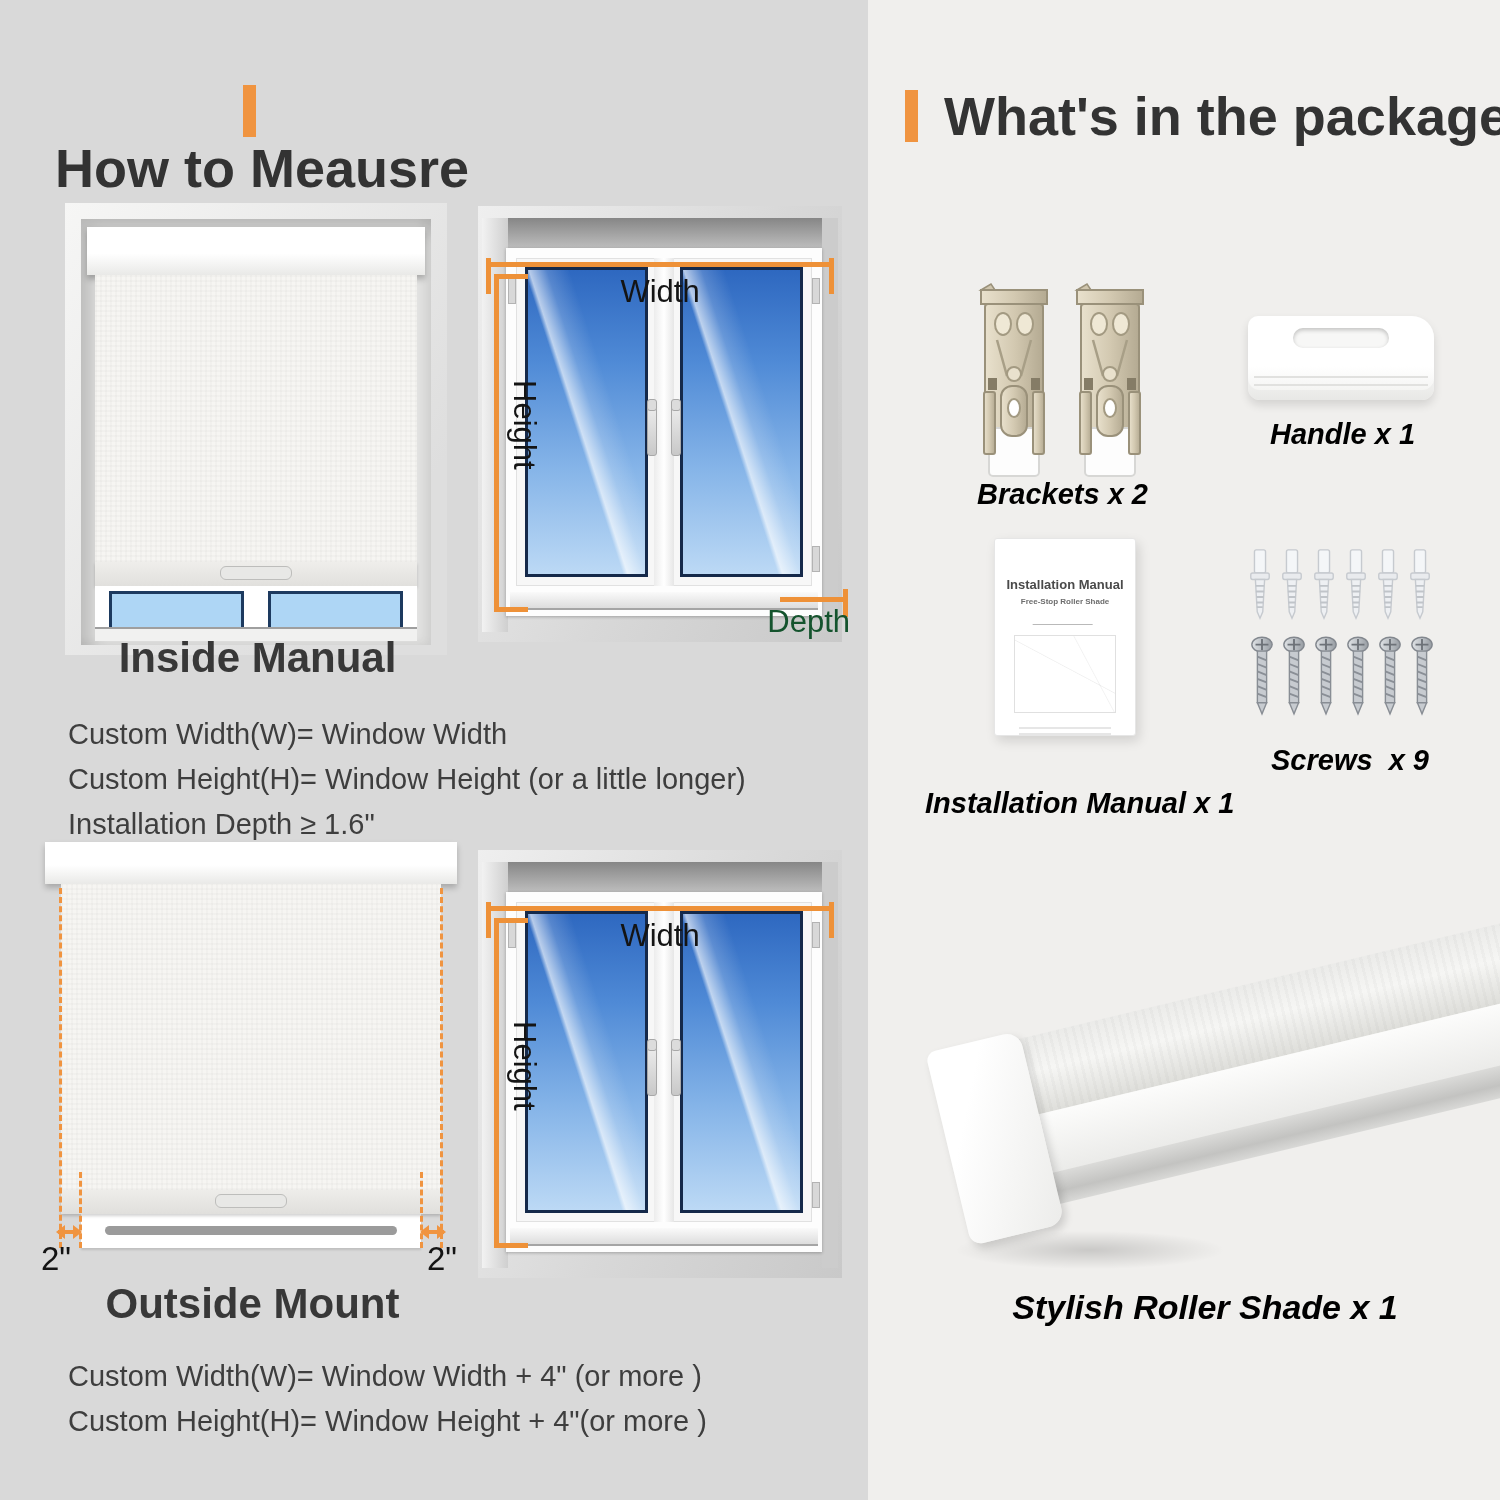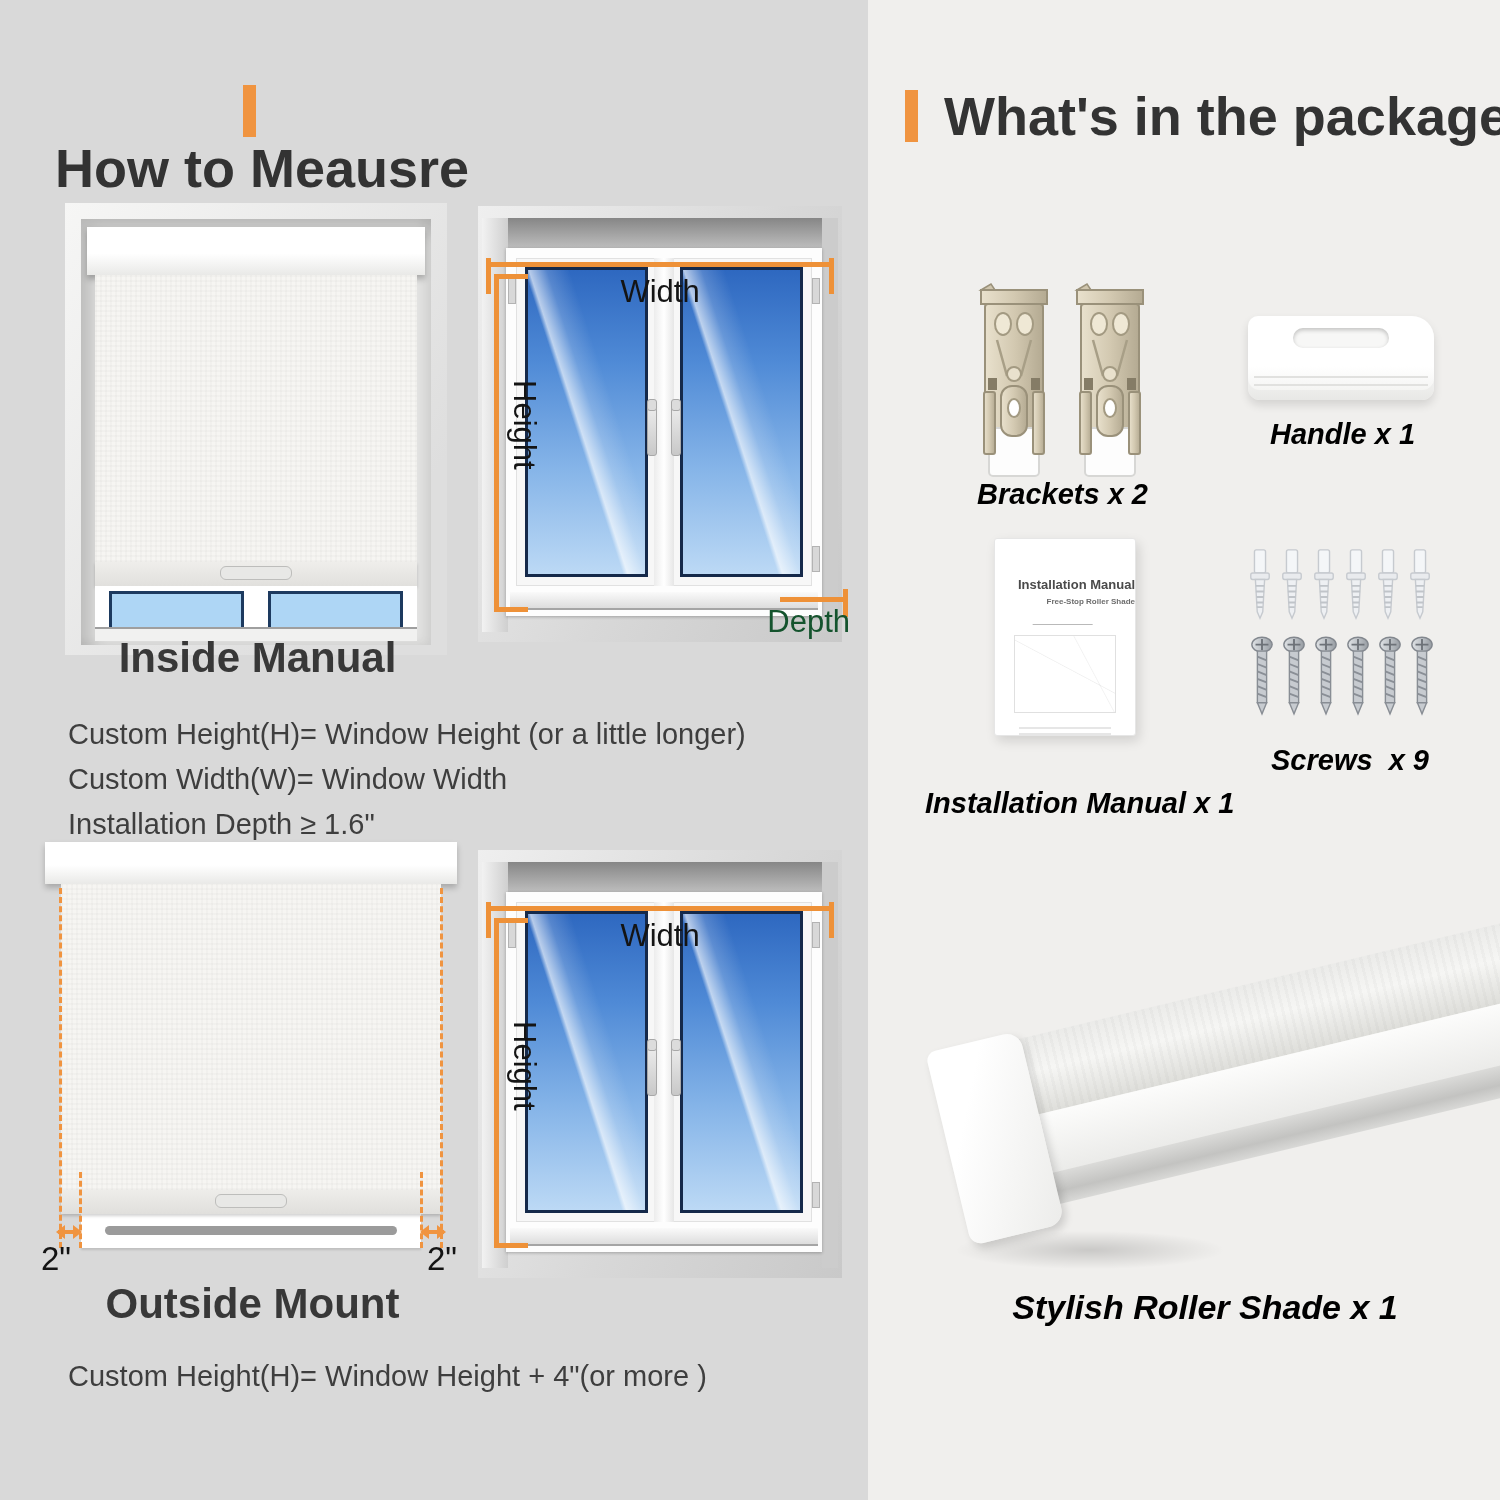--- a/index.html
+++ b/index.html
@@ -99,21 +99,21 @@
   .brackets-wrap{position:absolute;left:975px;top:282px;display:flex;gap:18px;}
   .handle-body{position:absolute;left:1248px;top:316px;width:186px;height:84px;
      background:linear-gradient(180deg,#ffffff 60%,#f0f0ee);border-radius:10px 22px 12px 12px;
      box-shadow:0 5px 10px rgba(0,0,0,0.12), inset 0 -10px 0 rgba(0,0,0,0.03);}
   .handle-slot{position:absolute;left:50%;top:12px;transform:translateX(-50%);width:96px;height:20px;
      background:#f7f7f6;border-radius:10px;box-shadow:inset 0 2px 4px rgba(0,0,0,0.22);}
   .handle-ridge{position:absolute;left:6px;right:6px;height:2px;background:#e1e1df;}
   .r1{bottom:22px;} .r2{bottom:14px;}
 
   .manual-page{position:absolute;left:994px;top:538px;width:140px;height:196px;background:#ffffff;
-     border:1px solid #e6e6e6;border-radius:3px;box-shadow:3px 5px 12px rgba(0,0,0,0.13);text-align:right;}
+     border:1px solid #e6e6e6;border-radius:3px;box-shadow:3px 5px 12px rgba(0,0,0,0.13);text-align:center;}
   .manual-title{margin-top:38px;font-size:13px;font-weight:700;color:#4a4a4a;}
   .manual-sub{margin-top:5px;font-size:8px;font-weight:700;color:#6d6d6d;}
   .manual-sig{width:60px;height:10px;margin:8px auto 0;border-bottom:1px solid #b9b9b9;transform:skewX(-25deg);}
   .manual-diagram{width:100px;height:76px;margin:10px auto 0;border:1px solid #e0e0e0;
      background:linear-gradient(28deg, transparent 55%, rgba(0,0,0,0.06) 55.6%, transparent 56.4%),
                 linear-gradient(62deg, transparent 70%, rgba(0,0,0,0.05) 70.6%, transparent 71.4%);}
   .manual-foot{width:92px;height:2px;background:#e6e6e6;margin:14px auto 0;}
   .manual-foot+.manual-foot{margin-top:4px;}
 
   .anchors-row{position:absolute;left:1248px;top:546px;display:flex;gap:8px;}
@@ -192,22 +192,22 @@
     <div class="dim-w"></div>
     <div class="dim-w-label">Width</div>
     <div class="dim-h"></div>
     <div class="dim-h-label">Height</div>
     <div class="dim-d"></div>
     <div class="dim-d-label">Depth</div>
   </div>
 
   <div class="mount-heading" style="left:65px;width:385px;top:634px;">Inside Manual</div>
   <div class="spec-lines" style="left:68px;top:712px;">
+    <div>Custom Width(W)= Window Width</div>
     <div>Custom Height(H)= Window Height (or a little longer)</div>
-    <div>Custom Width(W)= Window Width</div>
     <div>Installation Depth ≥ 1.6"</div>
   </div>
 
   <div class="ill" style="left:45px;top:842px;width:412px;height:406px;">
     <div class="ow-sill">
       <div class="ow-sill-bar"></div>
     </div>
     <div class="ow-cassette"></div>
     <div class="ow-shade fabric"></div>
     <div class="ow-hem">
@@ -245,20 +245,21 @@
       <div class="mw-sill"></div>
     </div>
     <div class="dim-w"></div>
     <div class="dim-w-label">Width</div>
     <div class="dim-h"></div>
     <div class="dim-h-label">Height</div>
   </div>
 
   <div class="mount-heading" style="left:45px;width:415px;top:1280px;">Outside Mount</div>
   <div class="spec-lines" style="left:68px;top:1354px;">
+    <div>Custom Width(W)= Window Width + 4" (or more )</div>
     <div>Custom Height(H)= Window Height + 4"(or more )</div>
   </div>
 
   <div class="brackets-wrap">
     <svg width="78" height="198" viewBox="0 0 78 198">
       <defs>
         <linearGradient id="mg" x1="0" y1="0" x2="1" y2="0">
           <stop offset="0" stop-color="#e9e1cd"></stop>
             <stop offset="0.5" stop-color="#d3c9b1"></stop>
             <stop offset="1" stop-color="#b4aa92"></stop>

